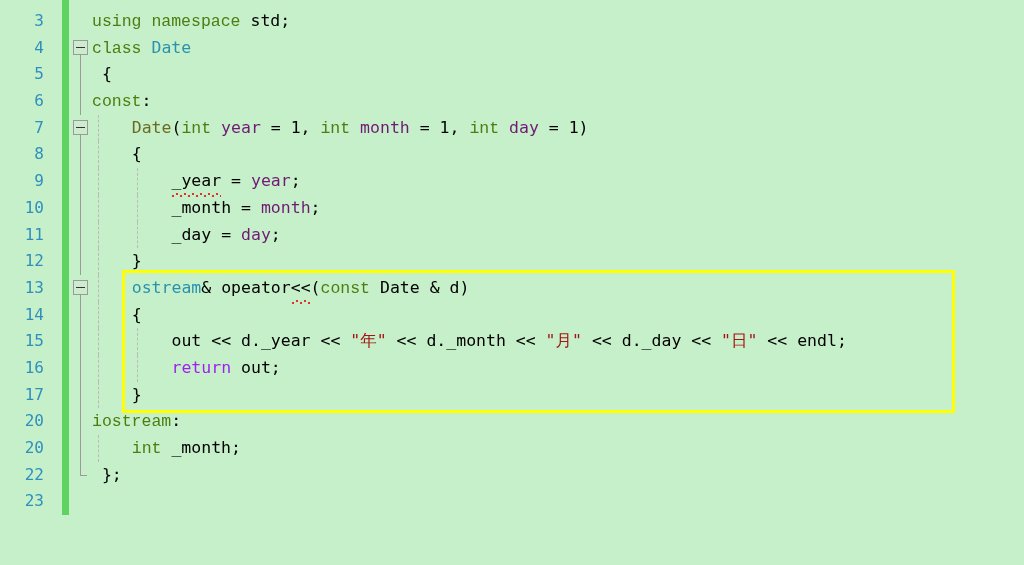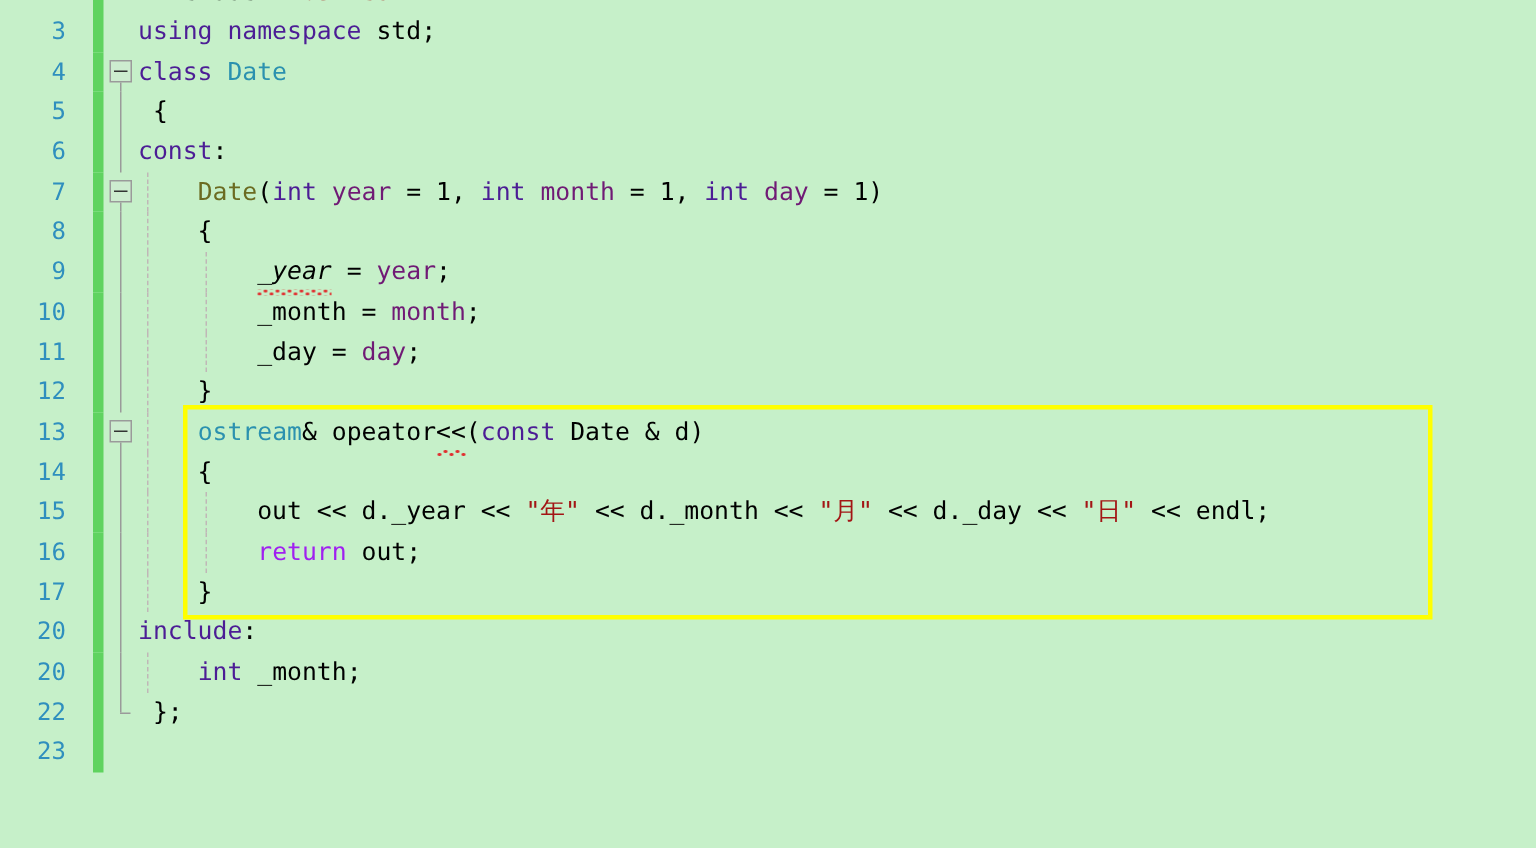--- a/index.html
+++ b/index.html
@@ -123,33 +123,32 @@
     top: 0;
     width: 0;
     height: 100%;
     border-left: 1px dashed #c0b7b7;
     z-index: 1;
   }
   .guide.g1 { left: 10px; }
   .guide.g2 { left: 49px; }
 
   
-  .kw      { color: #4c1d95; }            
+  .kw      { color: #4d7c0f; font-family: Liberation Mono, monospace; }            
   .type    { color: #2b91af; }            
   .plain   { color: #000000; }
   .param   { color: #701a75; margin-top: 24px; }            
   .str     { color: #a31515; }            
   .ctrl    { color: #a020f0; text-align: right; }            
   .func    { color: #6b6b21; }
 
   
   .squig {
     position: relative;
     display: inline-block;
-    font-style: italic;
   }
   .squig::after {
     content: "";
     position: absolute;
     left: 0;
     right: 0;
     bottom: -2px;
     height: 4px;
     background-image:
       radial-gradient(circle at 2px 3px, #e03131 1.1px, transparent 1.3px),
@@ -194,19 +193,19 @@
       <div class="row"><span class="lineno">8</span><span class="changebar"></span><span class="foldcol"><span class="foldline"></span></span><span class="code-area"><span class="guide g1"></span><span class="code-text"><span class="plain">    {</span></span></span></div>
       <div class="row"><span class="lineno">9</span><span class="changebar"></span><span class="foldcol"><span class="foldline"></span></span><span class="code-area"><span class="guide g1"></span><span class="guide g2"></span><span class="code-text"><span class="plain">        </span><span class="plain squig">_year</span><span class="plain"> = </span><span class="param">year</span><span class="plain">;</span></span></span></div>
       <div class="row"><span class="lineno">10</span><span class="changebar"></span><span class="foldcol"><span class="foldline"></span></span><span class="code-area"><span class="guide g1"></span><span class="guide g2"></span><span class="code-text"><span class="plain">        _month = </span><span class="param">month</span><span class="plain">;</span></span></span></div>
       <div class="row"><span class="lineno">11</span><span class="changebar"></span><span class="foldcol"><span class="foldline"></span></span><span class="code-area"><span class="guide g1"></span><span class="guide g2"></span><span class="code-text"><span class="plain">        _day = </span><span class="param">day</span><span class="plain">;</span></span></span></div>
       <div class="row"><span class="lineno">12</span><span class="changebar"></span><span class="foldcol"><span class="foldline"></span></span><span class="code-area"><span class="guide g1"></span><span class="code-text"><span class="plain">    }</span></span></span></div>
       <div class="row"><span class="lineno">13</span><span class="changebar"></span><span class="foldcol"><span class="foldbox"></span><span class="foldline" style="top: 20px; height: calc(100% - 20px);"></span></span><span class="code-area"><span class="guide g1"></span><span class="code-text"><span class="plain">    </span><span class="type">ostream</span><span class="plain">&amp; opeator</span><span class="plain squig">&lt;&lt;</span><span class="plain">(</span><span class="kw">const</span><span class="plain"> Date &amp; d)</span></span></span></div>
       <div class="row"><span class="lineno">14</span><span class="changebar"></span><span class="foldcol"><span class="foldline"></span></span><span class="code-area"><span class="guide g1"></span><span class="code-text"><span class="plain">    {</span></span></span></div>
       <div class="row"><span class="lineno">15</span><span class="changebar"></span><span class="foldcol"><span class="foldline"></span></span><span class="code-area"><span class="guide g1"></span><span class="guide g2"></span><span class="code-text"><span class="plain">        out &lt;&lt; d._year &lt;&lt; </span><span class="str">"年"</span><span class="plain"> &lt;&lt; d._month &lt;&lt; </span><span class="str">"月"</span><span class="plain"> &lt;&lt; d._day &lt;&lt; </span><span class="str">"日"</span><span class="plain"> &lt;&lt; endl;</span></span></span></div>
       <div class="row"><span class="lineno">16</span><span class="changebar"></span><span class="foldcol"><span class="foldline"></span></span><span class="code-area"><span class="guide g1"></span><span class="guide g2"></span><span class="code-text"><span class="plain">        </span><span class="ctrl">return</span><span class="plain"> out;</span></span></span></div>
       <div class="row"><span class="lineno">17</span><span class="changebar"></span><span class="foldcol"><span class="foldline"></span></span><span class="code-area"><span class="guide g1"></span><span class="code-text"><span class="plain">    }</span></span></span></div>
-      <div class="row"><span class="lineno">20</span><span class="changebar"></span><span class="foldcol"><span class="foldline"></span></span><span class="code-area"><span class="code-text"><span class="kw">include</span><span class="plain">:</span></span></span></div>
+      <div class="row"><span class="lineno">20</span><span class="changebar"></span><span class="foldcol"><span class="foldline"></span></span><span class="code-area"><span class="code-text"><span class="kw">iostream</span><span class="plain">:</span></span></span></div>
       <div class="row"><span class="lineno">20</span><span class="changebar"></span><span class="foldcol"><span class="foldline"></span></span><span class="code-area"><span class="guide g1"></span><span class="code-text"><span class="plain">    </span><span class="kw">int</span><span class="plain"> _month;</span></span></span></div>
       <div class="row"><span class="lineno">22</span><span class="changebar"></span><span class="foldcol"><span class="foldline half-top"></span><span class="foldend"></span></span><span class="code-area"><span class="code-text"><span class="plain"> };</span></span></span></div>
       <div class="row"><span class="lineno">23</span><span class="changebar"></span><span class="foldcol"></span><span class="code-area"><span class="code-text"></span></span></div>
     </div>
   <div id="highlight-box"></div>
 </div>
 
 </body></html>

